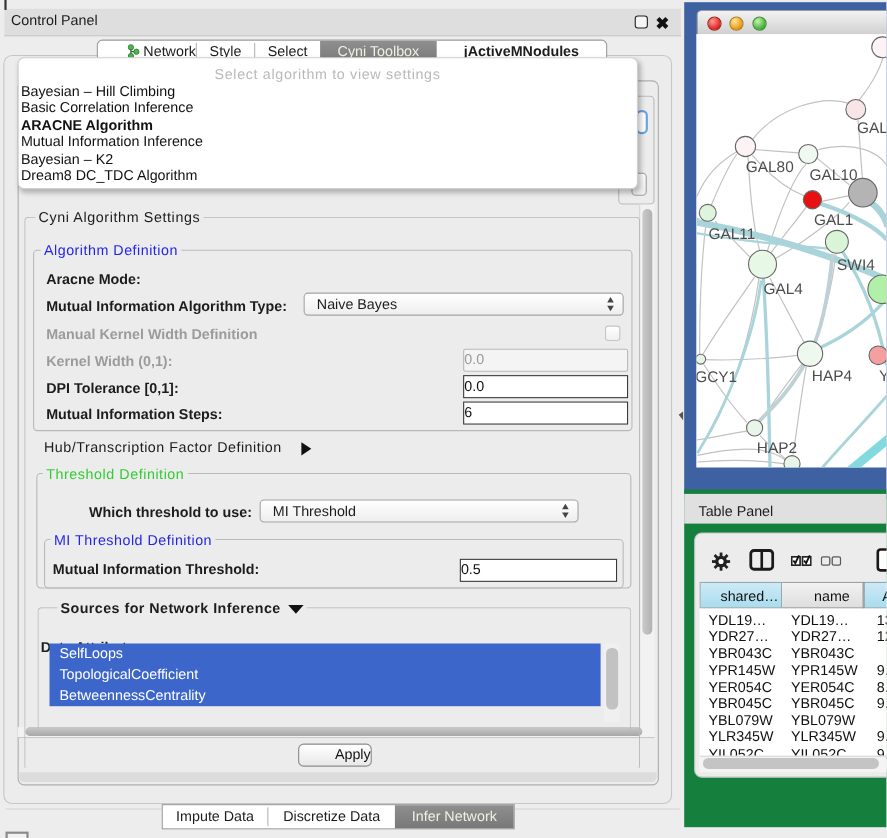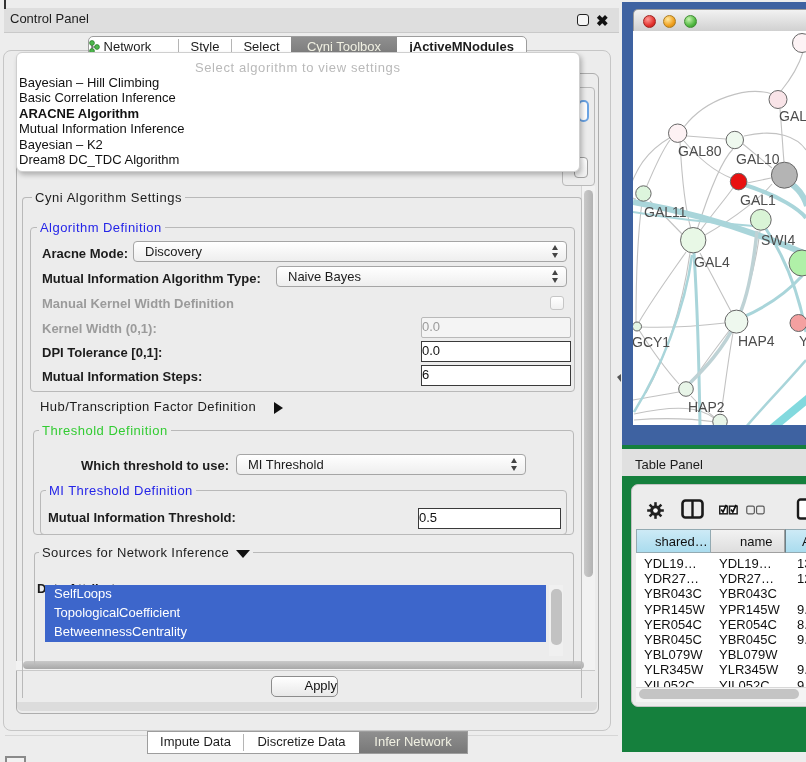--- a/index.html
+++ b/index.html
@@ -35,32 +35,32 @@
     <div class="abs" style="left:-1px;top:42px;width:606px;height:679px;background:#ececec;border:1px solid #c6c6c6;border-radius:8px;"></div>
 
     <div class="abs" style="left:12px;top:65px;width:581px;height:639px;border:1px solid #adadad;border-radius:6px;background:#ececec;"></div>
     <div class="abs" style="left:13px;top:694px;width:580px;height:9px;background:#dcdcdc;border-radius:0 0 5px 5px;"></div>
     <div class="abs" style="left:1px;top:727px;width:613px;height:1px;background:#d6d6d6;"></div>
     <div class="abs" style="left:6px;top:3px;font-size:13px;color:#1c1c1c;">Control Panel</div>
     <div class="abs" style="left:573px;top:6px;width:10px;height:10px;border:1.5px solid #222;border-radius:3px;background:#f5f5f5;"></div>
     <div class="abs" style="left:592px;top:4px;font-size:15px;font-weight:bold;color:#111;">✖</div>
 
     <div class="abs" style="left:84px;top:28px;height:21px;background:#ffffff;border:1px solid #9d9d9d;border-radius:5px 5px 0 0;overflow:hidden;display:flex;">
-      <div style="width:89px;text-align:left;padding-top:2px;white-space:nowrap;" class="tabtxt"><svg width="11" height="14" viewBox="0 0 11 14" style="vertical-align:-3px;">
+      <div style="width:89px;text-align:right;padding-top:2px;white-space:nowrap;" class="tabtxt"><svg width="11" height="14" viewBox="0 0 11 14" style="vertical-align:-3px;">
             <path d="M3,3 L3,11 M3,7 L8,7" stroke="#555" stroke-width="1.2" fill="none"></path>
             <circle cx="3" cy="3" r="2.4" fill="#4cb84c" stroke="#2e7d2e" stroke-width="0.8"></circle>
             <circle cx="8" cy="7" r="2.4" fill="#4cb84c" stroke="#2e7d2e" stroke-width="0.8"></circle>
             <circle cx="3" cy="11" r="2.4" fill="#4cb84c" stroke="#2e7d2e" stroke-width="0.8"></circle>
           </svg> Network</div>
       <div style="width:1px;background:#b5b5b5;margin:2px 0;"></div>
       <div style="width:52px;text-align:center;padding-top:2px;" class="tabtxt">Style</div>
       <div style="width:1px;background:#b5b5b5;margin:2px 0;"></div>
       <div style="width:59px;text-align:center;padding-top:2px;" class="tabtxt">Select</div>
       <div style="width:106px;text-align:center;padding-top:2px;background:linear-gradient(#8f8f8f,#787878);color:#f0f0e2;" class="tabtxt">Cyni Toolbox</div>
-      <div style="width:129px;text-align:center;padding-top:2px;font-weight:bold;" class="tabtxt">jActiveMNodules</div>
+      <div style="width:154px;text-align:center;padding-top:2px;font-weight:bold;" class="tabtxt">jActiveMNodules</div>
     </div>
 
     <div class="abs" style="left:558px;top:79px;width:31px;height:97px;border:1px solid #b9b9b9;border-radius:4px;"></div>
     <div class="abs" style="left:574px;top:92px;width:7px;height:18px;background:#fff;border:2.5px solid #6ba3e2;border-radius:5px;"></div>
     <div class="abs" style="left:570px;top:149px;width:12px;height:19px;background:linear-gradient(#fff,#eee);border:1px solid #a0a0a0;border-radius:4px;"></div>
 
     <div class="abs" style="left:577px;top:178px;width:13px;height:484px;background:#f2f2f2;border-left:1px solid #d5d5d5;"></div>
     <div class="abs" style="left:580px;top:182px;width:9px;height:387px;background:linear-gradient(90deg,#c9c9c9,#b2b2b2);border-radius:5px;"></div>
 
     <div class="abs" style="left:12px;top:653px;width:565px;height:9px;background:#f2f2f2;"></div>
@@ -68,24 +68,20 @@
     <div class="abs" style="left:12px;top:662px;width:579px;height:1px;background:#c9c9c9;"></div>
 
     <div class="group" style="left:18px;top:189px;width:558px;height:500px;border-bottom:none;border-radius:4px 4px 0 0;text-align:center;">
       <div class="gtitle" style="left:9px;color:#1c1c1c;letter-spacing:0.55px;">Cyni Algorithm Settings</div>
     </div>
 
     <div class="group" style="left:26px;top:219px;width:543px;height:163px;">
       <div class="gtitle" style="left:6px;color:#2525e8;letter-spacing:0.45px;">Algorithm Definition</div>
     </div>
     <div class="abs b13" style="left:38px;top:238px;">Aracne Mode:</div>
-    <div class="combo" style="left:129px;top:233px;width:432px;">
-        <span class="ctext">Discovery</span>
-        <span class="spin"></span>
-      </div>
     <div class="abs b13" style="left:38px;top:263px;">Mutual Information Algorithm Type:</div>
     <div class="combo" style="left:272px;top:258px;width:289px;">
         <span class="ctext">Naive Bayes</span>
         <span class="spin"></span>
       </div>
     <div class="abs b13 dis" style="left:38px;top:288px;">Manual Kernel Width Definition</div>
     <div class="abs" style="left:546px;top:288px;width:12px;height:12px;background:linear-gradient(#ffffff,#f0f0f0);border:1px solid #c6c6c6;border-radius:3px;"></div>
     <div class="abs b13 dis" style="left:38px;top:313px;">Kernel Width (0,1):</div>
     <div class="field" style="left:417px;top:309px;width:142px;border:1px solid #b9b9b9;background:#f4f4f4;color:#9b9b9b;border-radius:2px;">0.0</div>
     <div class="abs b13" style="left:38px;top:337px;">DPI Tolerance [0,1]:</div>
@@ -104,21 +100,21 @@
         <span class="spin"></span>
       </div>
 
     <div class="group" style="left:36px;top:482px;width:525px;height:43px;">
       <div class="gtitle" style="left:5px;color:#2525e8;letter-spacing:0.45px;">MI Threshold Definition</div>
     </div>
     <div class="abs b13" style="left:44px;top:502px;">Mutual Information Threshold:</div>
     <div class="field" style="left:414px;top:500px;width:135px;">0.5</div>
 
     <div class="group" style="left:30px;top:544px;width:538px;height:113px;border-bottom:none;">
-      <div class="gtitle" style="left:4px;color:#1c1c1c;letter-spacing:0.4px;">Sources for Network Inference <span style="display:inline-block;width:0;height:0;border-left:7px solid transparent;border-right:7px solid transparent;border-top:8px solid #111;vertical-align:-1px;margin-left:3px;"></span></div>
+      <div class="gtitle" style="left:17px;color:#1c1c1c;letter-spacing:0.4px;font-weight:bold;">Sources for Network Inference <span style="display:inline-block;width:0;height:0;border-left:7px solid transparent;border-right:7px solid transparent;border-top:8px solid #111;vertical-align:-1px;margin-left:3px;"></span></div>
     </div>
     <div class="abs b13" style="left:33px;top:573px;">Data Attributes</div>
     <div class="abs" style="left:41px;top:577px;width:501px;height:57px;background:#3d66cb;overflow:hidden;">
       <div class="abs" style="left:9px;top:1px;font-size:13px;color:#fff;">SelfLoops</div>
       <div class="abs" style="left:9px;top:20px;font-size:13px;color:#fff;">TopologicalCoefficient</div>
       <div class="abs" style="left:9px;top:39px;font-size:13px;color:#fff;">BetweennessCentrality</div>
       <div class="abs" style="left:9px;top:58px;font-size:13px;color:#fff;">gal4RGexp</div>
     </div>
     <div class="abs" style="left:545px;top:577px;width:14px;height:71px;background:#f0f0f0;"></div>
     <div class="abs" style="left:547px;top:581px;width:11px;height:56px;background:#c2c2c2;border-radius:5px;"></div>

